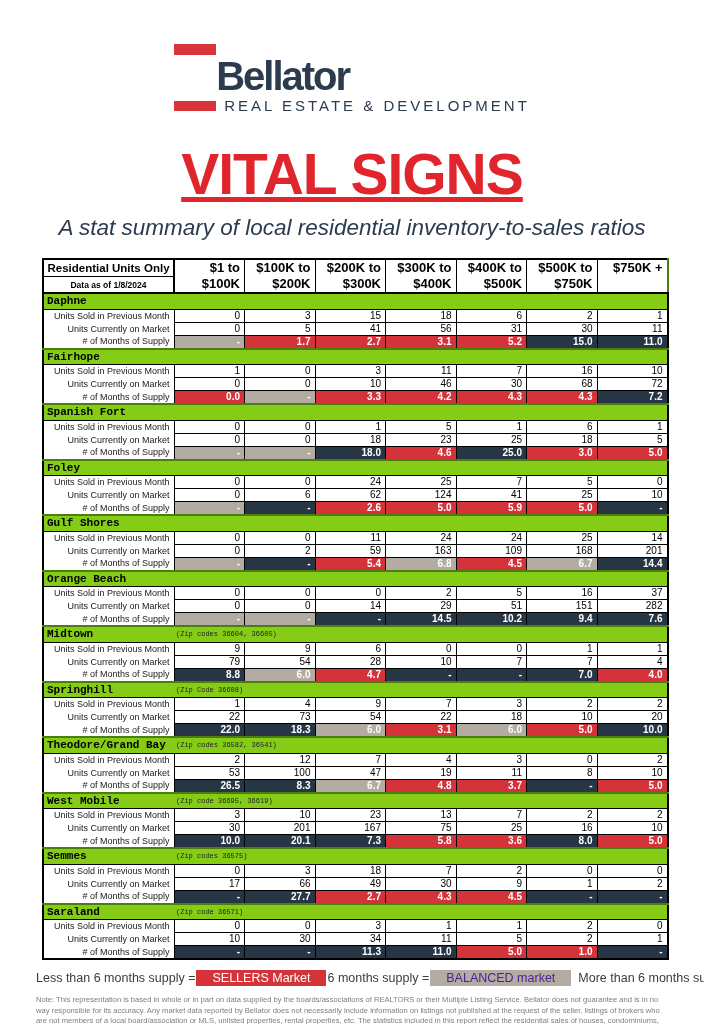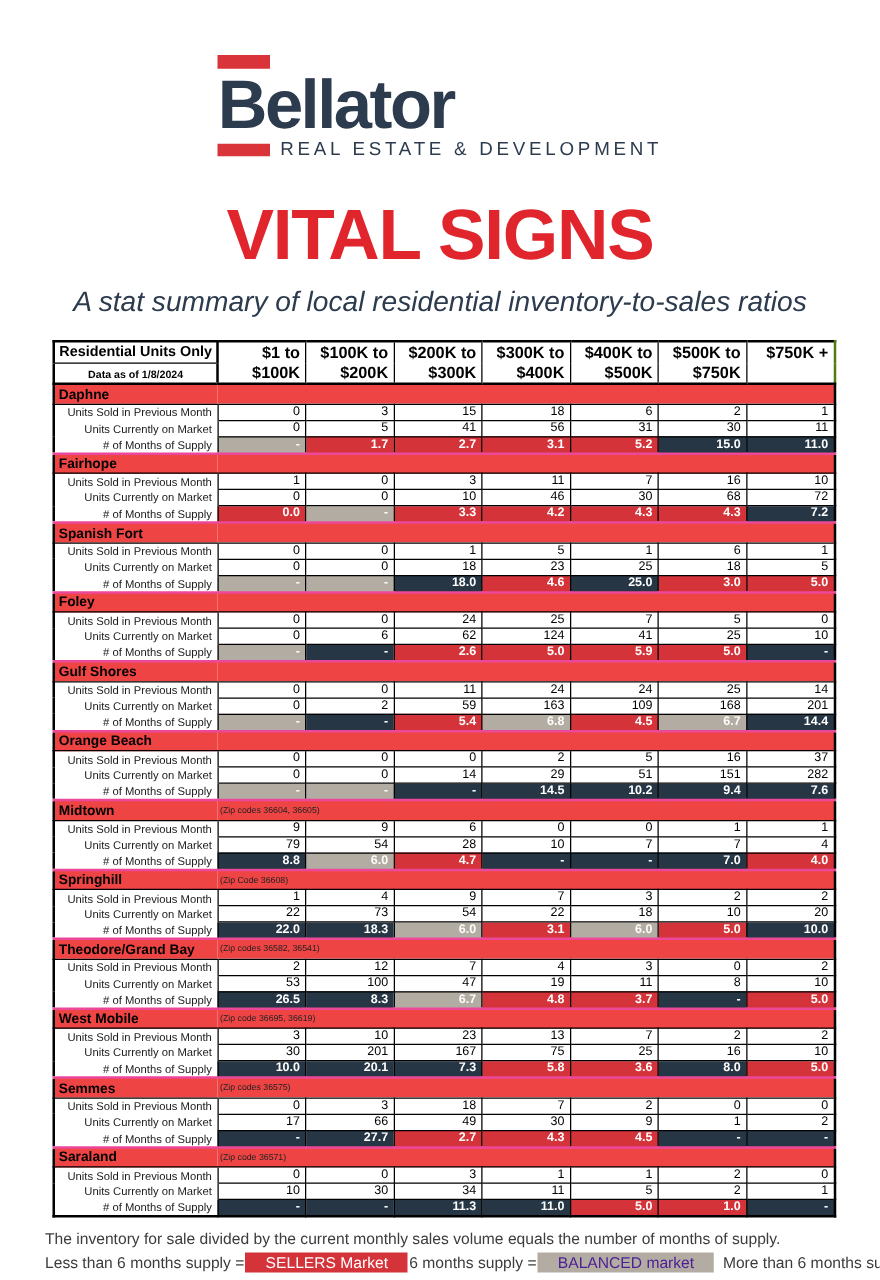--- a/index.html
+++ b/index.html
@@ -8,35 +8,36 @@
     width:704px; height:1024px; background:#ffffff;
     font-family:"Liberation Sans", sans-serif; color:#000;
     overflow:hidden;
   }
   .page { position:relative; width:704px; height:1024px; }
 
   
   .logo-wrap { width:fit-content; margin:44px auto 0 auto; }
   .logo-topbar { width:42px; height:11px; background:var(--red); margin-bottom:2px; }
   .logo-word {
-    font-size:55px; font-weight:bold; color:var(--brand-navy);
-    line-height:0.95; letter-spacing:-2px;
+    font-size:40px; font-weight:bold; color:var(--brand-navy);
+    line-height:0.95; letter-spacing:-2px;margin-left:42px;
   }
   .logo-sub { display:flex; align-items:center; gap:8px; margin-top:2px; }
   .logo-subbar { width:42px; height:10px; background:var(--red); flex:0 0 auto; }
   .logo-tagline {
     font-size:15px; letter-spacing:3px; color:var(--brand-navy); font-weight:500;
     white-space:nowrap;
   }
 
   
   .main-title {
     margin-top:32px; text-align:center;
     font-size:57px; font-weight:bold; color:var(--title-red); letter-spacing:-1px;
     line-height:1;
+    text-decoration:underline;
   }
   .subtitle {
     margin-top:12px; text-align:center; font-style:italic;
     font-size:22.5px; color:var(--brand-navy);
   }
 
   
   table.vital {
     margin:17px auto 0 42px;
     width:625px; border-collapse:collapse; table-layout:fixed;
@@ -56,22 +57,23 @@
     font-weight:bold; font-size:8.5px; text-align:center; height:16px;
   }
   .price-cell {
     border:1px solid #000; border-top:2px solid #000; border-bottom:2px solid #000;
     vertical-align:top; text-align:right; font-weight:bold; font-size:13px;
     padding:0 4px; line-height:16px;
   }
   .price-cell span { display:block; }
 
   tr.section-row td {
-    background:#ef4444; border-top:2px solid #ec4899; border-bottom:1px solid #000;
+    background:#84cc16; border-top:2px solid #4d7c0f; border-bottom:1px solid #000;
     height:16px;
+    font-family:Liberation Mono, monospace;
   }
   .area-name { font-weight:bold; font-size:11px; padding-left:3px; }
   .zip-note  { font-size:7px; color:#222; padding-left:2px; }
 
   tr.data-row { height:12px; }
   .row-label {
     text-align:right; font-size:9px; color:#1a1a1a;
     padding-right:4px; border-right:1px solid #000; line-height:12px;
     white-space:nowrap;
   }
@@ -581,21 +583,20 @@
           <td class="sup c-navy">11.3</td>
           <td class="sup c-navy">11.0</td>
           <td class="sup c-red">5.0</td>
           <td class="sup c-red">1.0</td>
           <td class="sup c-navy">-</td>
         </tr>
       </tbody>
   </table>
 
   <div class="legend">
-    <div class="legend-line1">The inventory for sale divided by the current monthly sales volume equals the number of months of supply.</div>
     <div class="legend-line2">
       <span>Less than 6 months supply =</span>
       <span class="chip chip-red">SELLERS Market</span>
       <span class="sp">6 months supply =</span>
       <span class="chip chip-gray">BALANCED market</span>
       <span class="sp" style="margin-left:6px;">More than 6 months supply =</span>
       <span class="chip chip-navy">BUYERS Market</span>
     </div>
   </div>
 

